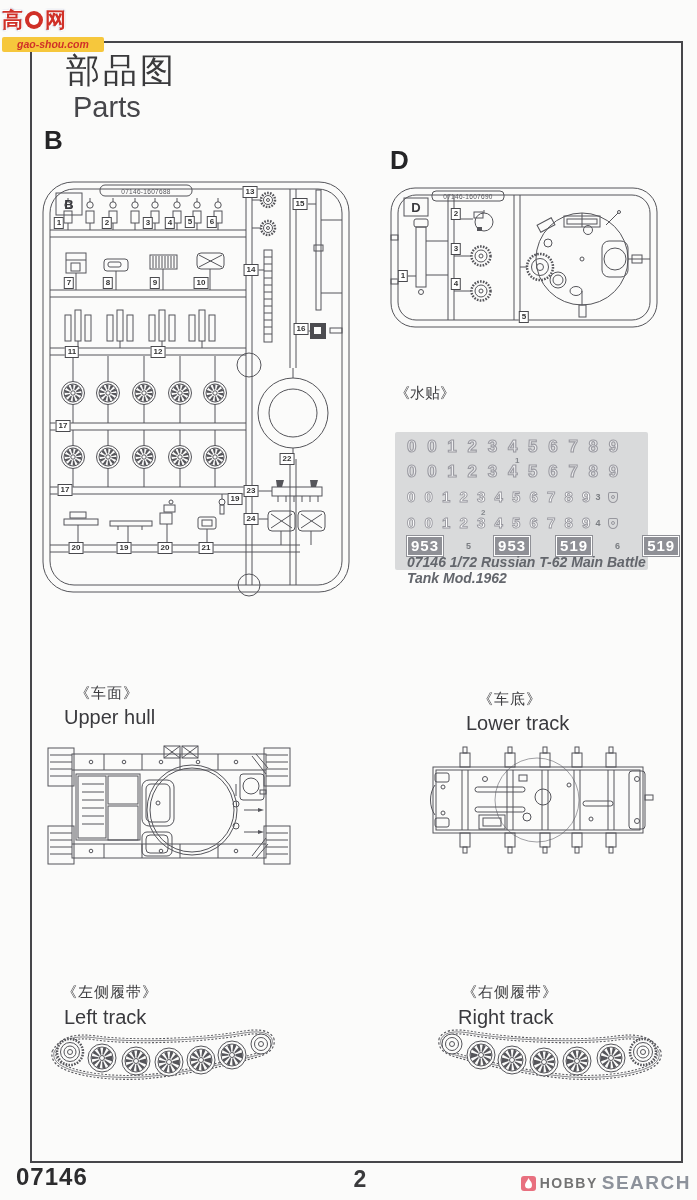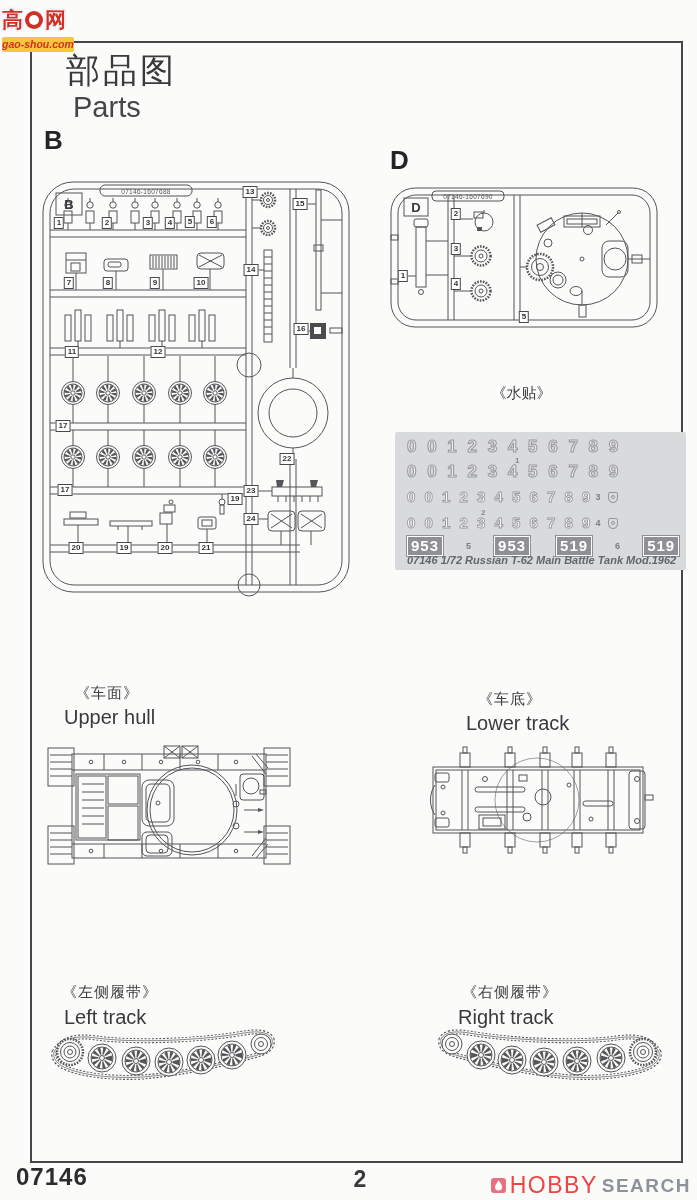--- a/index.html
+++ b/index.html
@@ -15,55 +15,55 @@
   .sec-cn{font-size:15px;line-height:18px;color:#3f3f42;letter-spacing:1px}
   .sec-en{font-size:20px;line-height:24px;color:#3a3a3e}
   
   .wm{left:2px;top:6px;width:110px;z-index:5}
   .wm-row{display:flex;align-items:center;gap:2px}
   .wm-char{font-weight:700;font-size:21px;color:#d03028;
            text-shadow:1px 1px 0 #fff,-1px -1px 0 #fff,0 0 2px #2a3a8c}
   .wm-gear{width:18px;height:18px;border-radius:50%;background:#d03028;position:relative;display:inline-block}
   .wm-gear::after{content:"";position:absolute;left:4px;top:4px;right:4px;bottom:4px;border-radius:50%;background:#fff}
   .wm-dom{display:inline-block;background:#f6c73c;color:#d03028;font-style:italic;font-weight:700;
-          font-size:10.5px;line-height:13px;padding:1px 0;border-radius:2px;margin-top:1px;white-space:nowrap}
+          font-size:10.5px;line-height:13px;padding:1px 15px;border-radius:2px;margin-top:1px;white-space:nowrap}
   
   .sprue{position:absolute}
   .ptag{position:absolute;transform:translate(-50%,-50%);background:#fff;border:1px solid #4a4a4e;
         font-weight:700;font-size:8px;line-height:10px;padding:0 2px;color:#333;white-space:nowrap}
   .itag{position:absolute;transform:translate(-50%,-50%);font-weight:700;font-size:13px;color:#3a3a3e}
   .scode{position:absolute;transform:translate(-50%,-50%);font-size:6.5px;color:#55555a;letter-spacing:.3px;white-space:nowrap}
   svg .sp{stroke-dasharray:2 1.7;stroke-width:5}
   svg .sp2{stroke-dasharray:1.6 1.3;stroke-width:2.5}
   svg .spk{stroke-dasharray:2.2 2;stroke-width:7}
   
-  .decal-titles{left:395px;top:384px;width:253px;text-align:center}
+  .decal-titles{left:395px;top:384px;width:253px;}
   .decal-cn{font-size:15px;line-height:18px;color:#3f3f42}
   .decal-en{font-size:17px;line-height:20px;color:#3a3a3e}
-  .sheet{left:395px;top:432px;width:291px;height:138px;background:#d9dadb;border-radius:2px}
+  .sheet{left:395px;top:432px;width:253px;height:138px;background:#d9dadb;border-radius:2px}
   .drow{position:absolute;left:12px;white-space:nowrap;display:flex;align-items:center}
   .dr-a{font-weight:700;font-size:17px;line-height:20px;letter-spacing:1.5px;word-spacing:3px;
         color:#ececee;-webkit-text-stroke:1.1px #9a9aa1}
   .dr-b{font-weight:700;font-size:15px;line-height:18px;letter-spacing:2px;word-spacing:1px;
         color:#fff;-webkit-text-stroke:.9px #97979e}
   .idx{font-weight:700;font-size:9px;line-height:10px;color:#7a7d82;margin:0 3px;-webkit-text-stroke:0}
   .mark{position:absolute;font-weight:700;font-size:8px;color:#85888d}
   .blk{background:#8f9096;color:#fff;font-weight:700;font-size:15px;line-height:18px;padding:0 3px;
        border:1px solid #fff;box-shadow:0 0 0 1px #8f9096;letter-spacing:1px}
   .shield{width:10px;height:11px;border:1px solid #97979e;border-radius:2px 2px 50% 50%;
           display:inline-block;position:relative;margin-left:3px}
   .shield::after{content:"";position:absolute;left:2px;top:2px;right:2px;bottom:3px;border-radius:50%;border:1px solid #97979e}
   .ring{width:11px;height:11px;border:1px solid #90909a;border-radius:50%;display:inline-block;position:relative}
   .ring::after{content:"";position:absolute;left:2px;top:2px;right:2px;bottom:2px;border-radius:50%;border:1px solid #90909a}
-  .cap{position:absolute;left:12px;top:122px;font-style:italic;font-weight:700;font-size:11px;color:#63666c}
+  .cap{position:absolute;left:12px;top:122px;font-style:italic;font-weight:700;font-size:14px;color:#63666c}
   
   .pcode{font-weight:700;font-size:24px;color:#2c2c2e;letter-spacing:1px}
   .pnum{font-weight:700;font-size:23px;color:#3a3a3c}
   .brand{right:6px;top:1172px;display:flex;align-items:center;gap:4px}
-  .brand-w1{font-weight:400;font-size:23px;color:#ef4444;letter-spacing:1.5px}
+  .brand-w1{font-weight:700;font-size:14px;color:#737373;letter-spacing:1.5px}
   .brand-w2{font-weight:700;font-size:19px;color:#8d929b;letter-spacing:1.5px}
 </style>
 </head>
 <body>
 
 <div id="page">
 
   <div class="abs frame"></div>
 
   <div class="abs wm">

